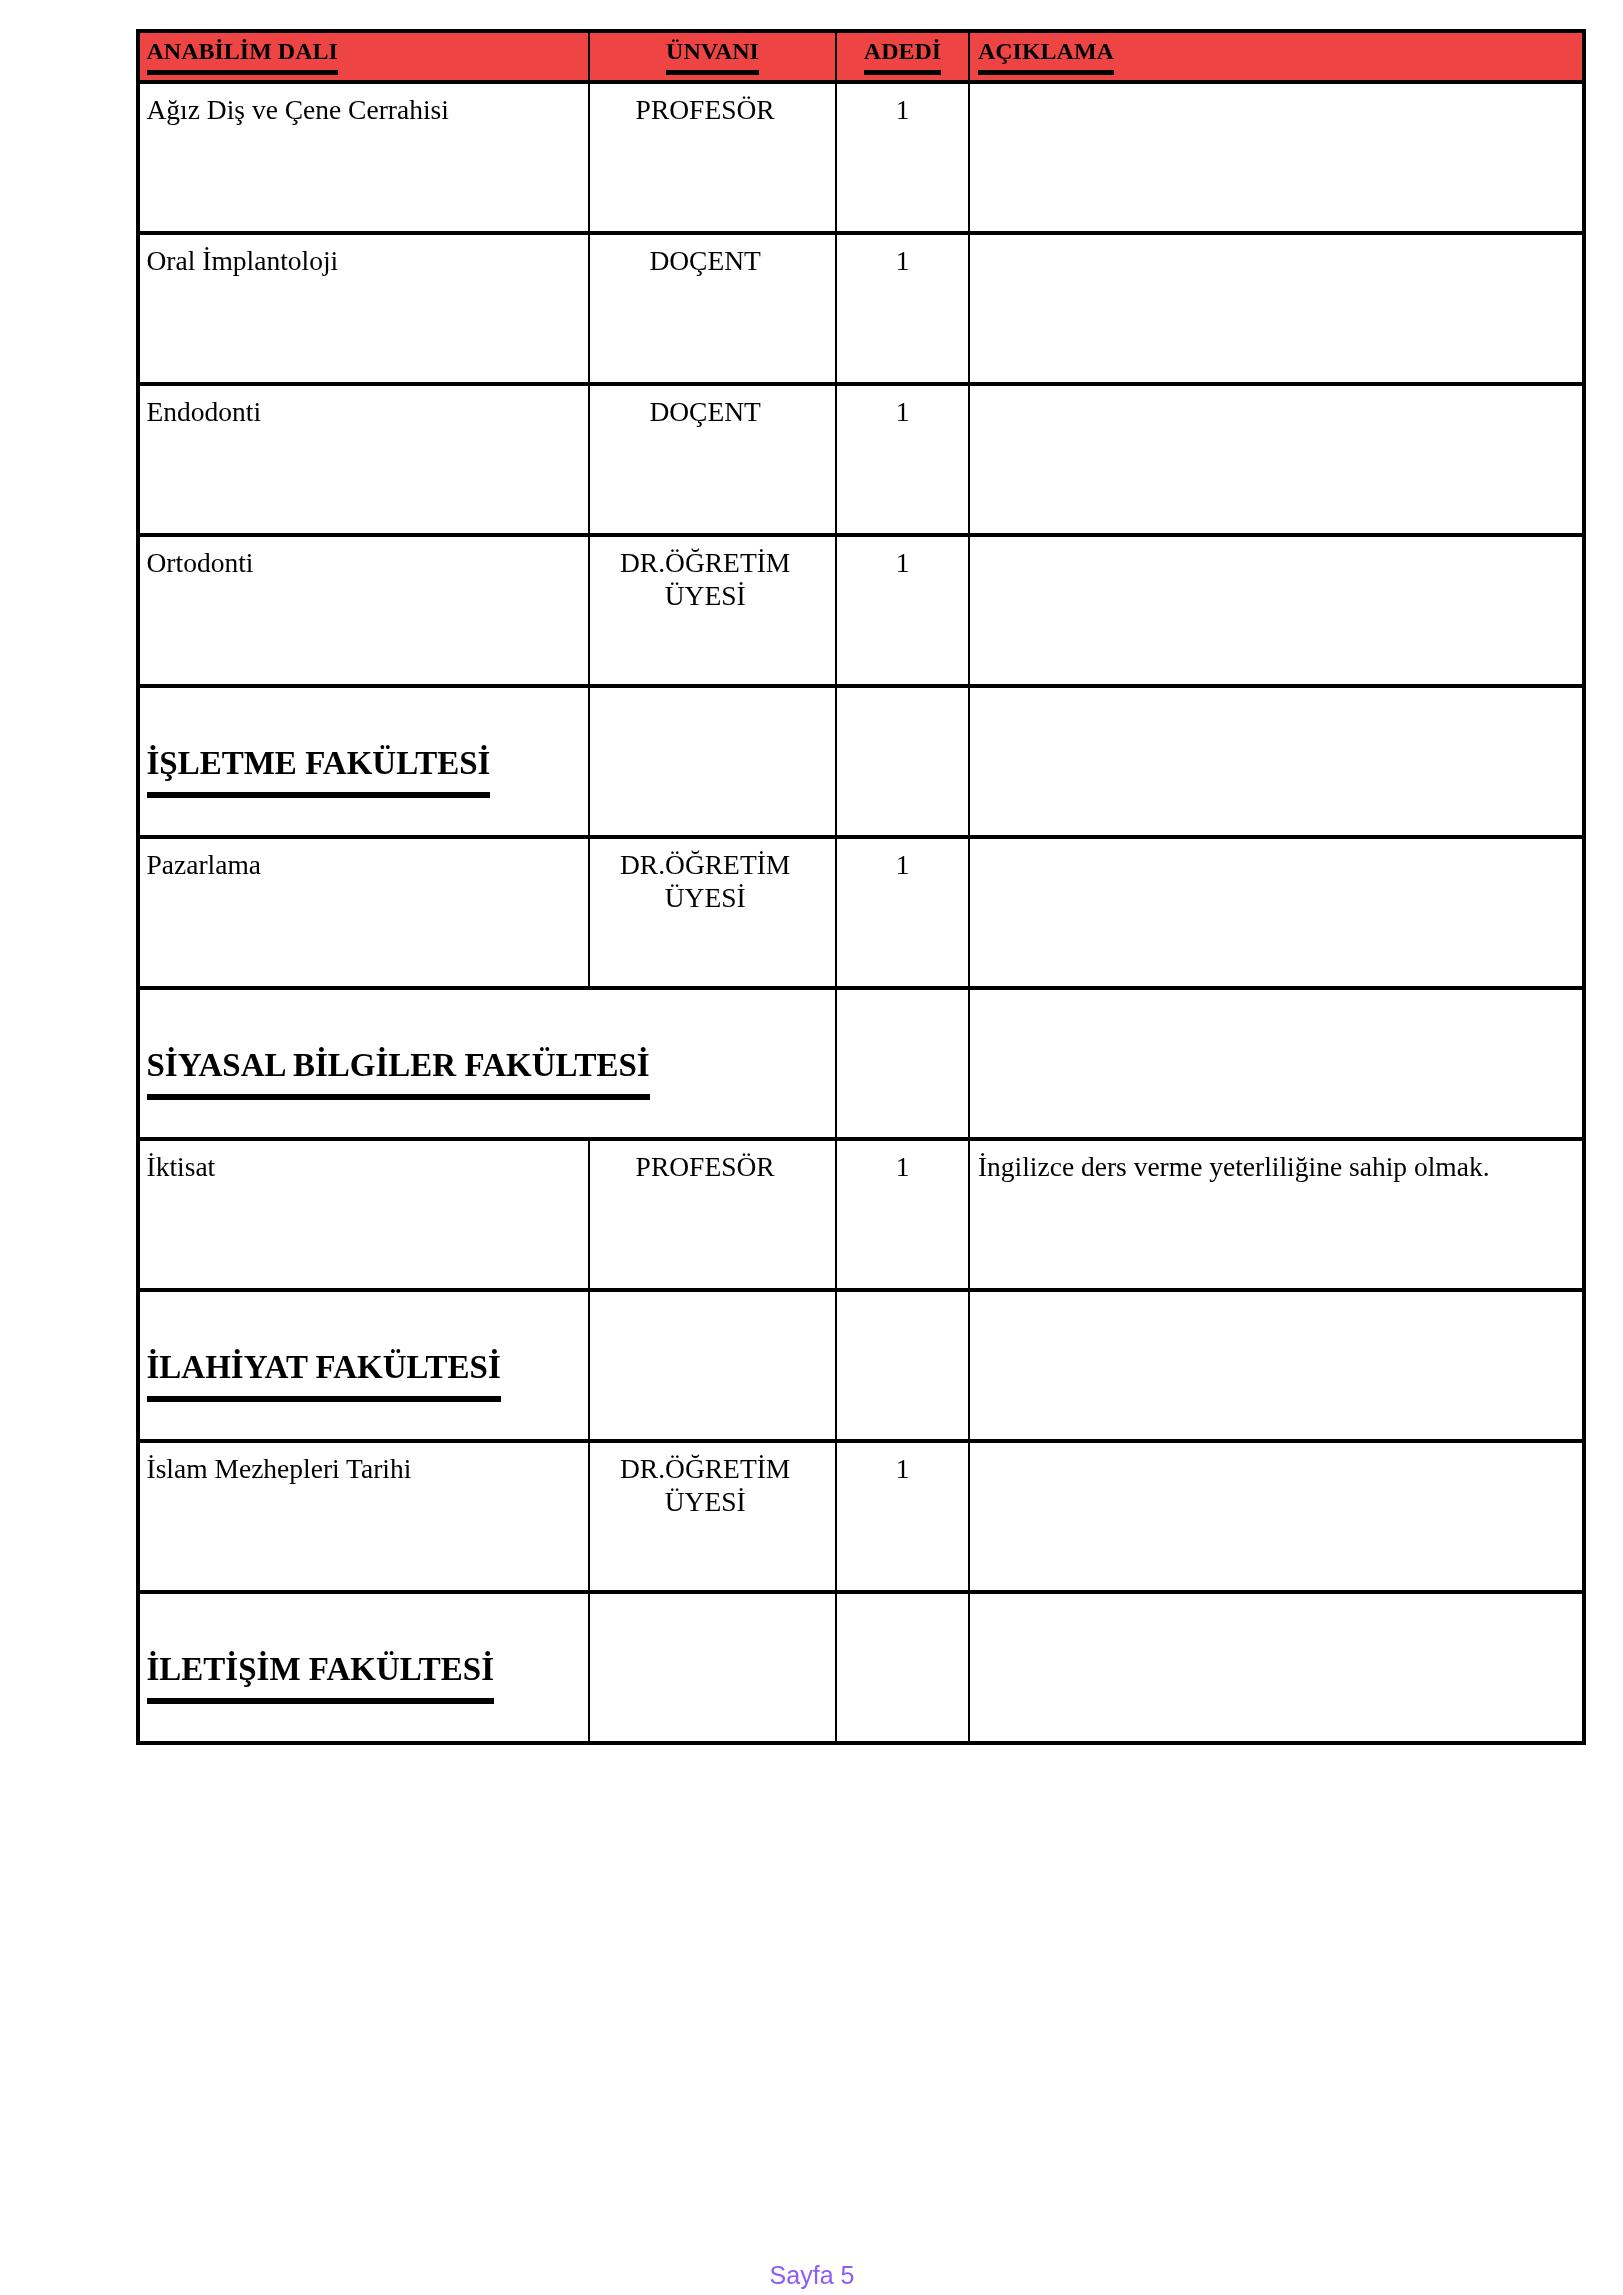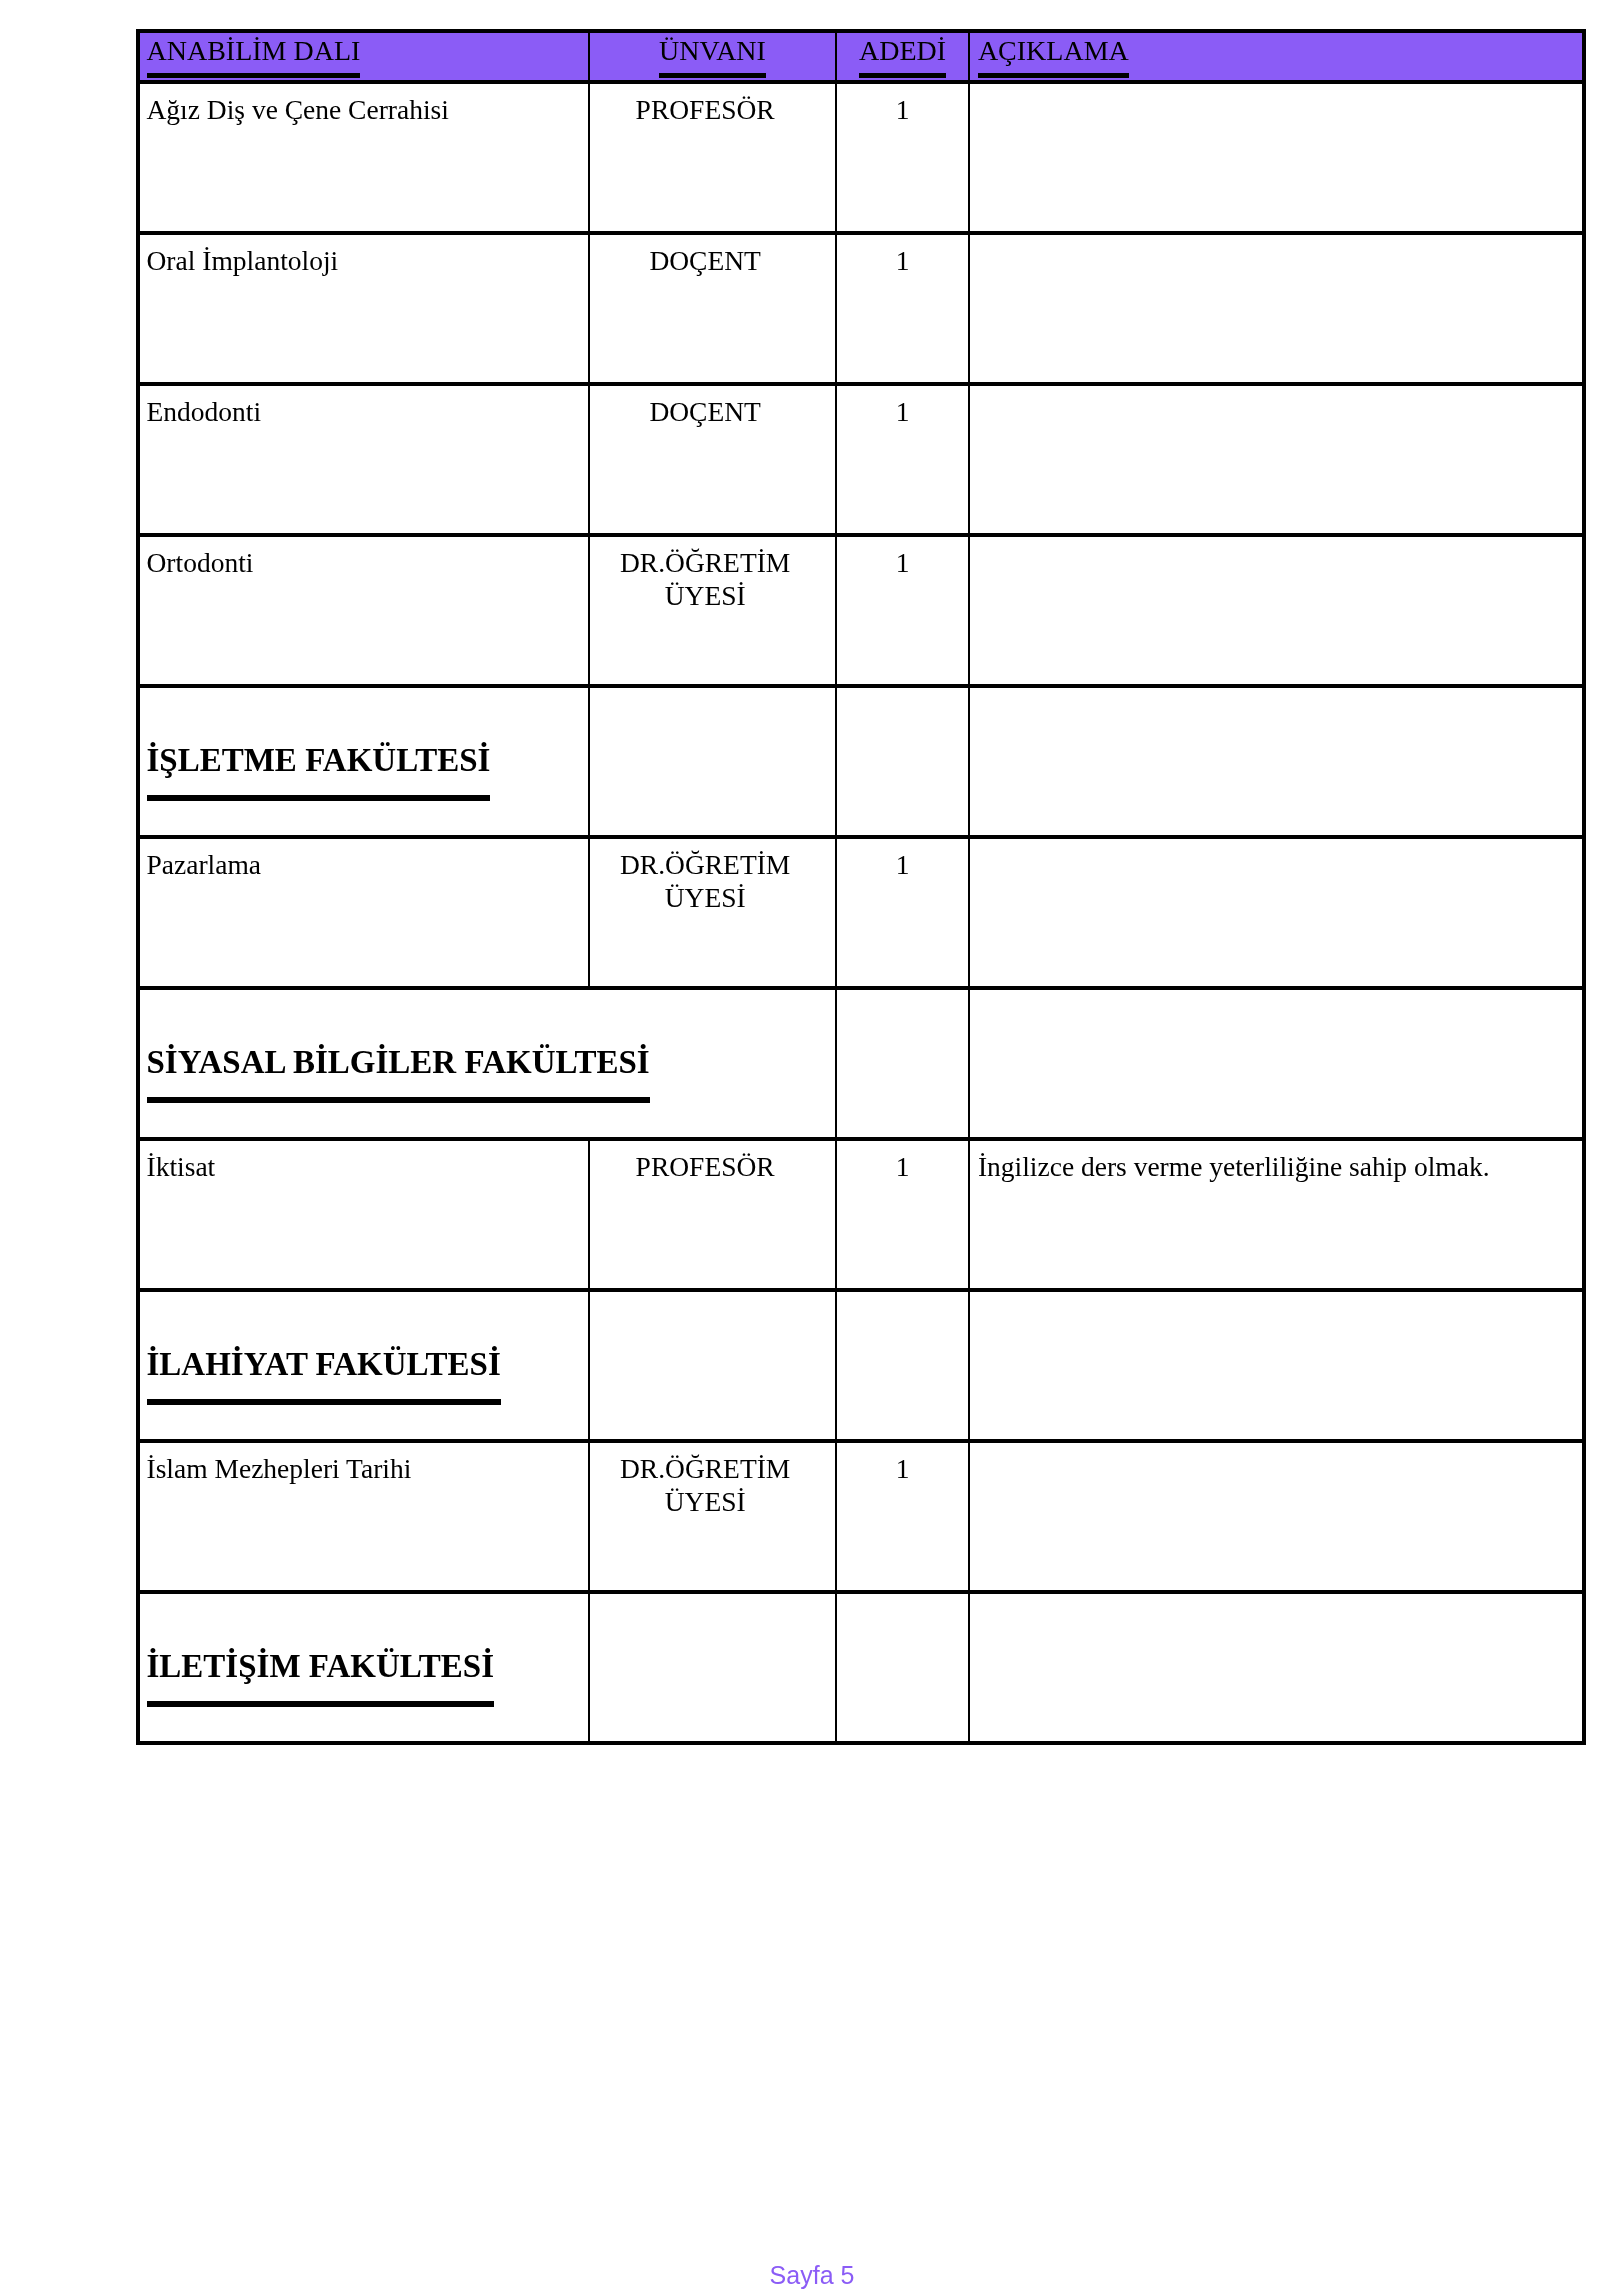--- a/index.html
+++ b/index.html
@@ -27,24 +27,24 @@
     border-right: 2.6px solid #000;
     border-top: 4.6px solid #000;
     border-bottom: 4.6px solid #000;
     overflow: hidden;
   }
   table.vacancy { border: 4.6px solid #000; }
 
   
   tr.head-row { height: 51px; }
   tr.head-row td {
-    background: #8b5cf6;
+    background: #ef4444;
     vertical-align: middle;
-    font-weight: normal;
-    font-size: 28px;
+    font-weight: bold;
+    font-size: 24px;
   }
   tr.head-row td .u {
     display: inline-block;
     border-bottom: 5.2px solid #000;
     padding-bottom: 5.9px;
     white-space: nowrap;
   }
   td.col-dal   { text-align: left;  padding-left: 6.5px; }
   td.col-unvan { text-align: center; }
   td.col-adet  { text-align: center; }
@@ -65,21 +65,21 @@
 
   
   tr.section-row { height: 151px; }
   tr.section-row td { vertical-align: middle; }
   tr.section-row td.col-dal { padding-left: 6.5px; }
   .section-title {
     display: inline-block;
     font-weight: bold;
     font-size: 33px;
     border-bottom: 6.5px solid #000;
-    padding-bottom: 16px;
+    padding-bottom: 10px;
     white-space: nowrap;
     margin-top: 20px;
   }
 
   .page-footer {
     position: absolute;
     left: 0;
     right: 0;
     top: 2261px;
     text-align: center;

